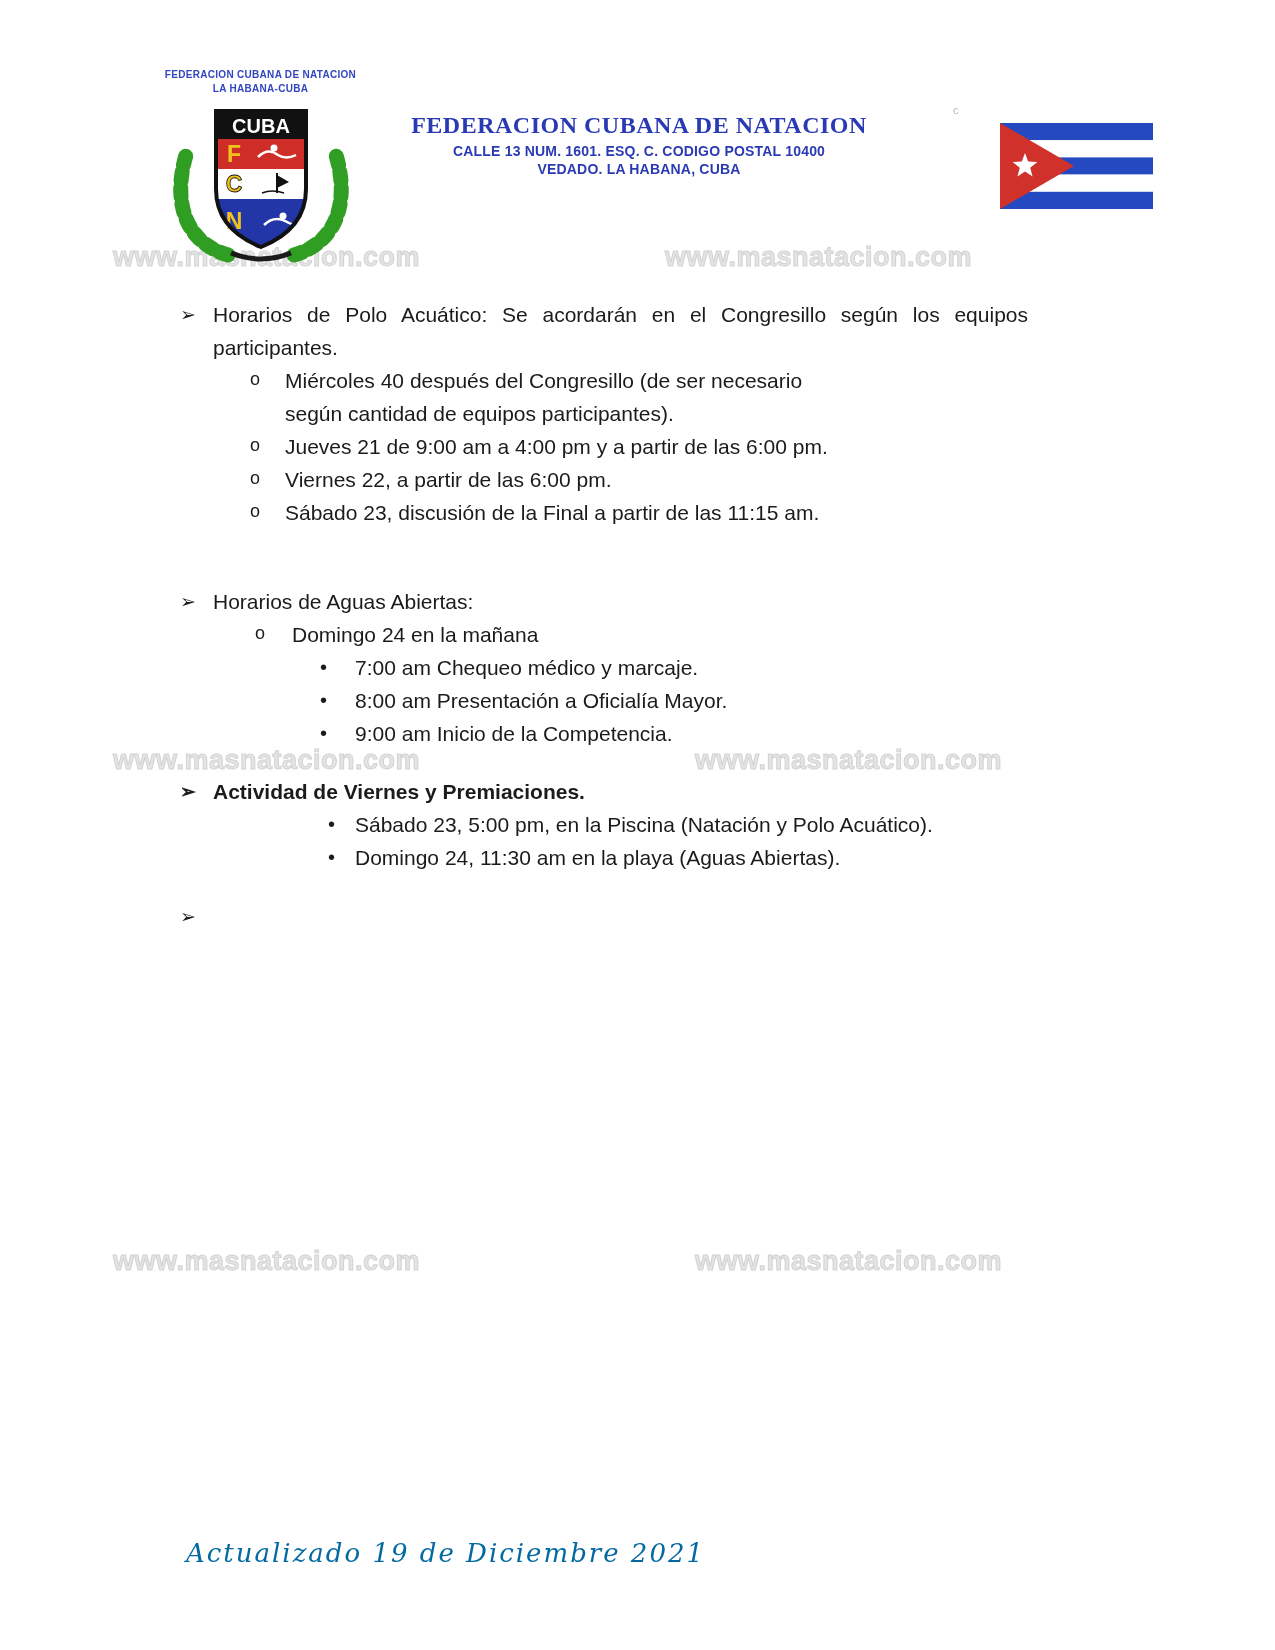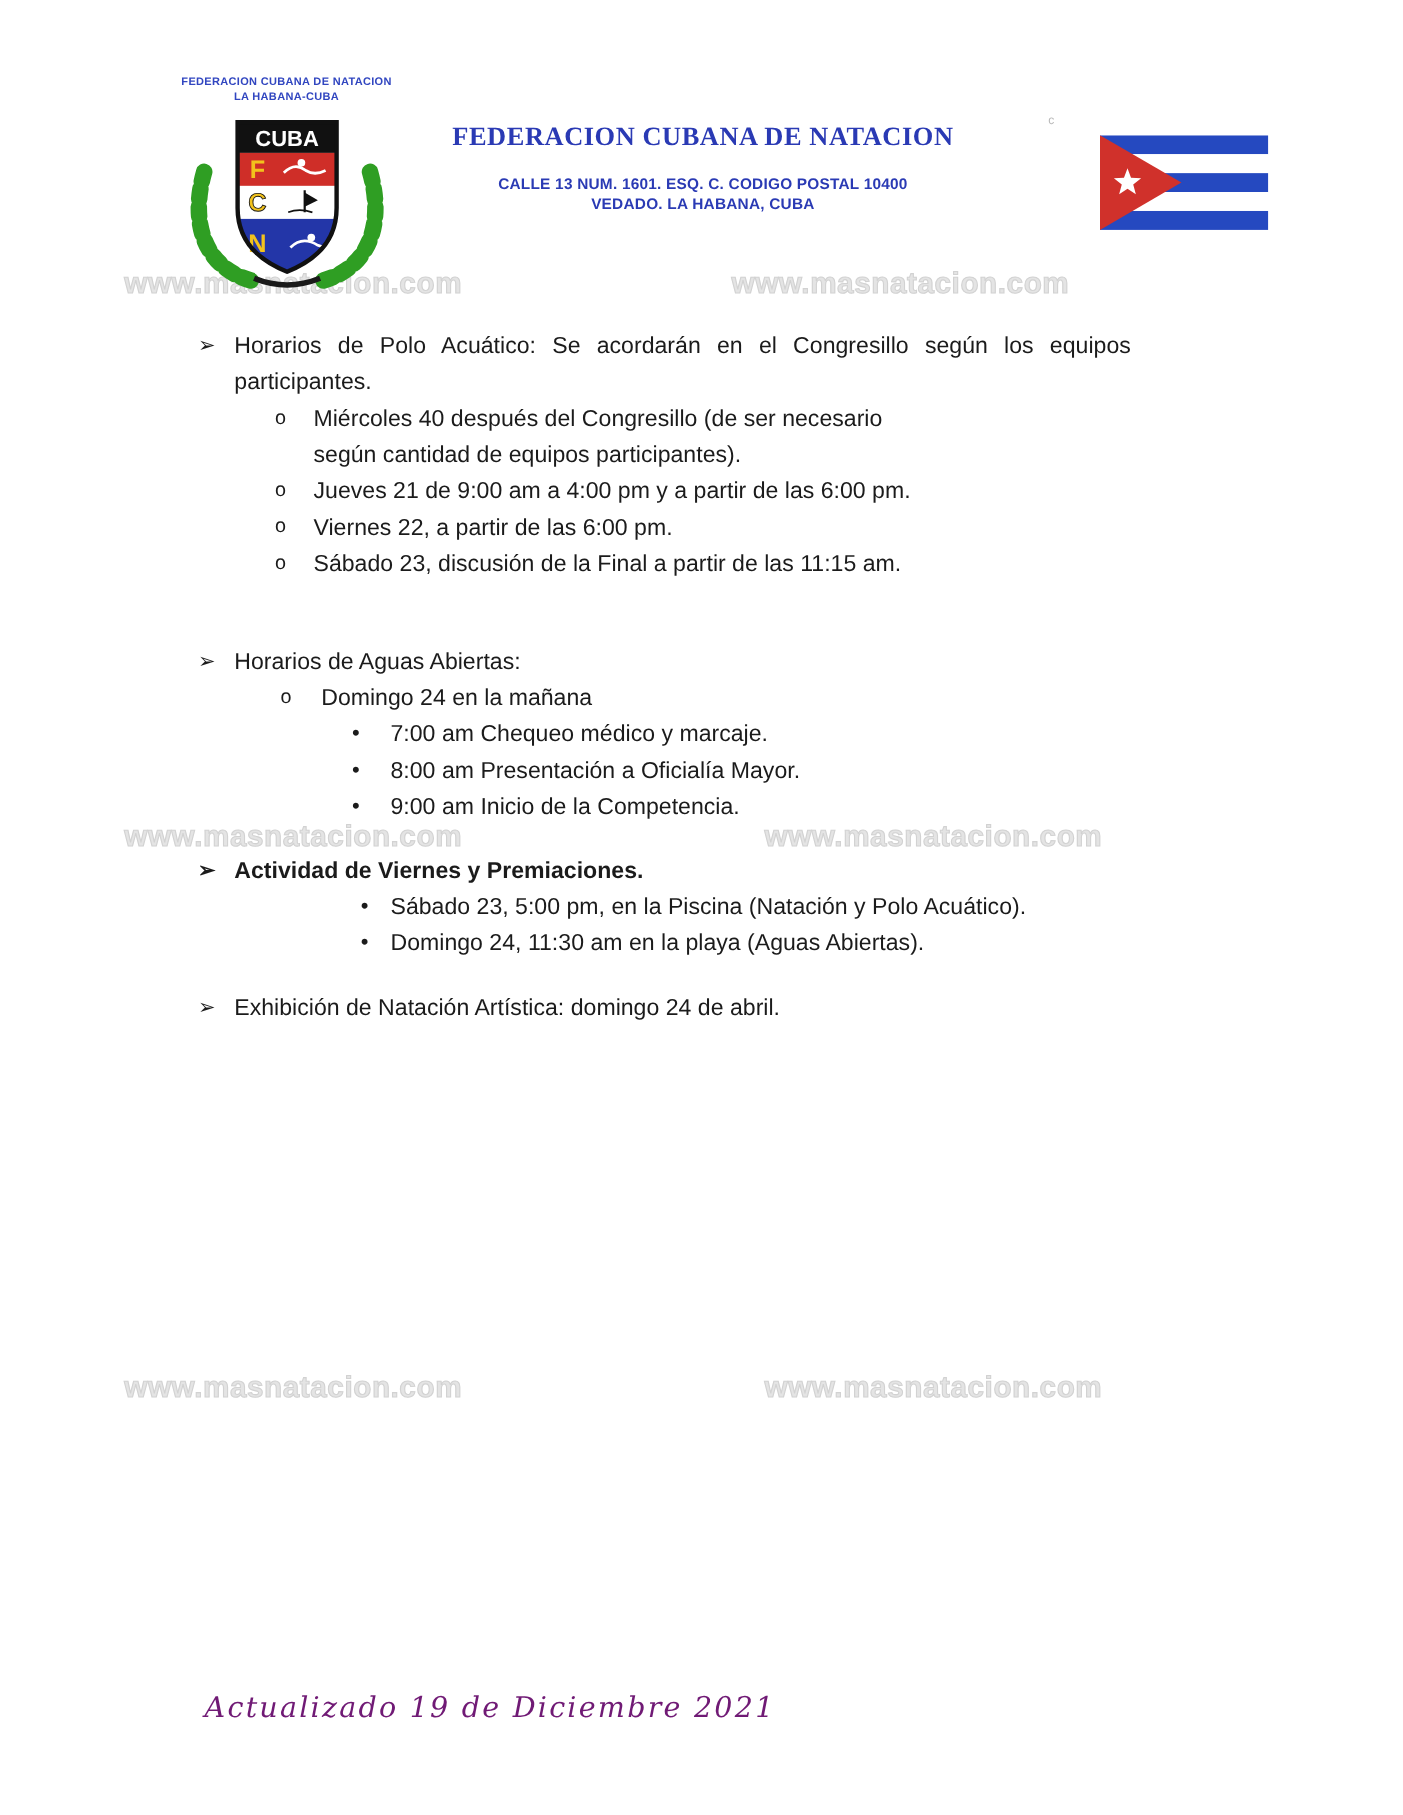--- a/index.html
+++ b/index.html
@@ -39,21 +39,21 @@
     font-weight: bold;
     font-size: 24px;
     color: #2a3ab4;
     letter-spacing: 0.5px;
   }
   .org-addr {
     font-family: "Liberation Sans", sans-serif;
     font-weight: bold;
     font-size: 14px;
     color: #2a3ab4;
-    margin-top: 20px;
+    margin-top: 4px;
     letter-spacing: 0.2px;
   }
   .flag { position: absolute; left: 1000px; top: 123px; z-index: 2; }
   .scan-artifact { position: absolute; left: 953px; top: 104px; font-size: 11px; color: #b9b9b9; z-index: 2; }
 
   
   .body-text { position: absolute; left: 180px; top: 298px; width: 848px; z-index: 2; font-size: 21px; line-height: 33px; }
   .sec { position: relative; }
   .arrow-line { position: relative; padding-left: 33px; }
   .arrow-line .mk-arrow { position: absolute; left: 0; top: 0; font-size: 19px; }
@@ -76,21 +76,21 @@
 
   
   .footer-note {
     position: absolute;
     left: 186px;
     top: 1538px;
     z-index: 2;
     font-family: "DejaVu Serif", serif;
     font-style: italic;
     font-size: 26px;
-    color: #701a75;
+    color: #0369a1;
     letter-spacing: 2px;
   }
 </style>
 </head>
 <body>
 
 <div class="page">
 
   <span class="wm" style="left:113px; top:242px;">www.masnatacion.com</span>
   <span class="wm" style="left:665px; top:242px;">www.masnatacion.com</span>
@@ -222,21 +222,20 @@
       </div>
       <div class="b-item wide">
         <span class="mk-b">•</span>
         <span>Domingo 24, 11:30 am en la playa (Aguas Abiertas).</span>
       </div>
     </div>
 
     <div class="sec gap-exhib">
       <div class="arrow-line">
         <span class="mk-arrow">➢</span>
-        <span>Exhibición de Natación Artística: domingo 24 de abril.</span>
       </div>
     </div>
 
   </div>
 
   <div class="footer-note">Actualizado 19 de Diciembre 2021</div>
 
 </div>
 
 </body></html>

